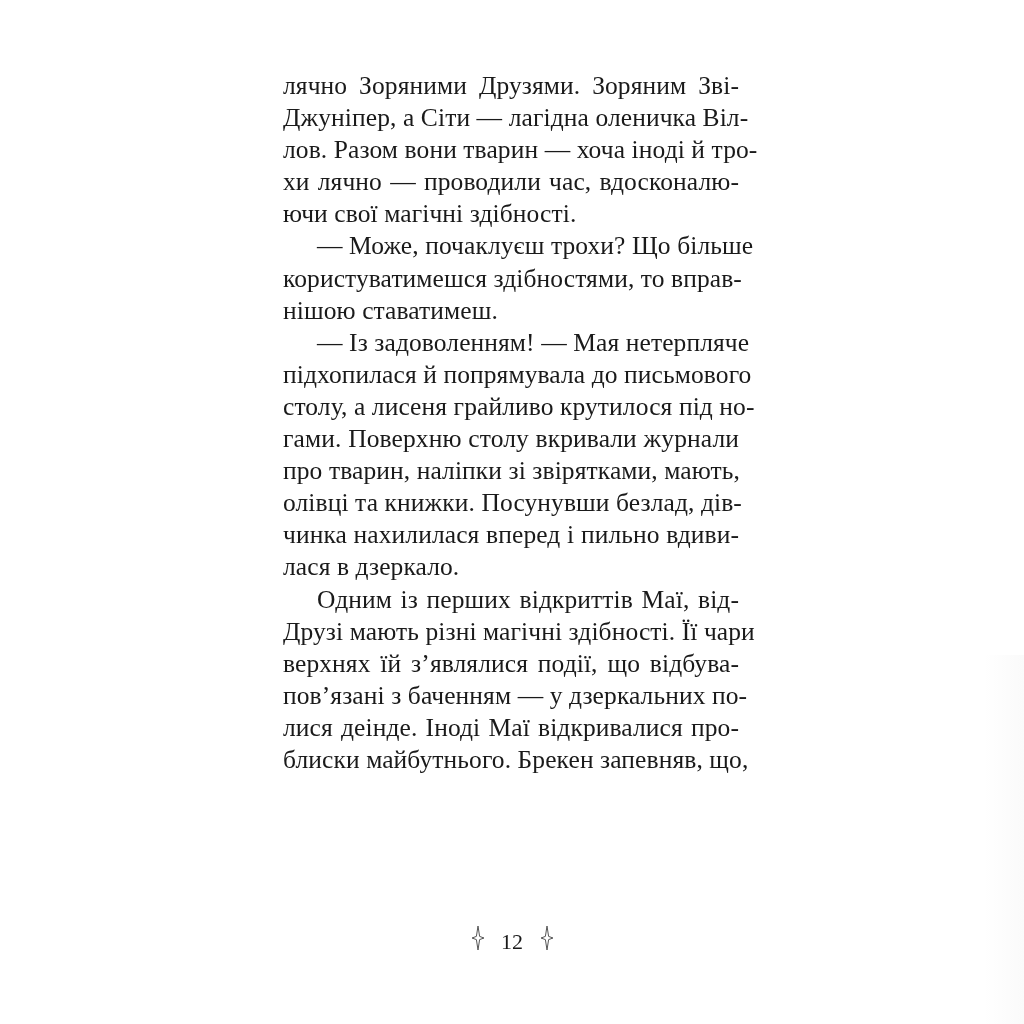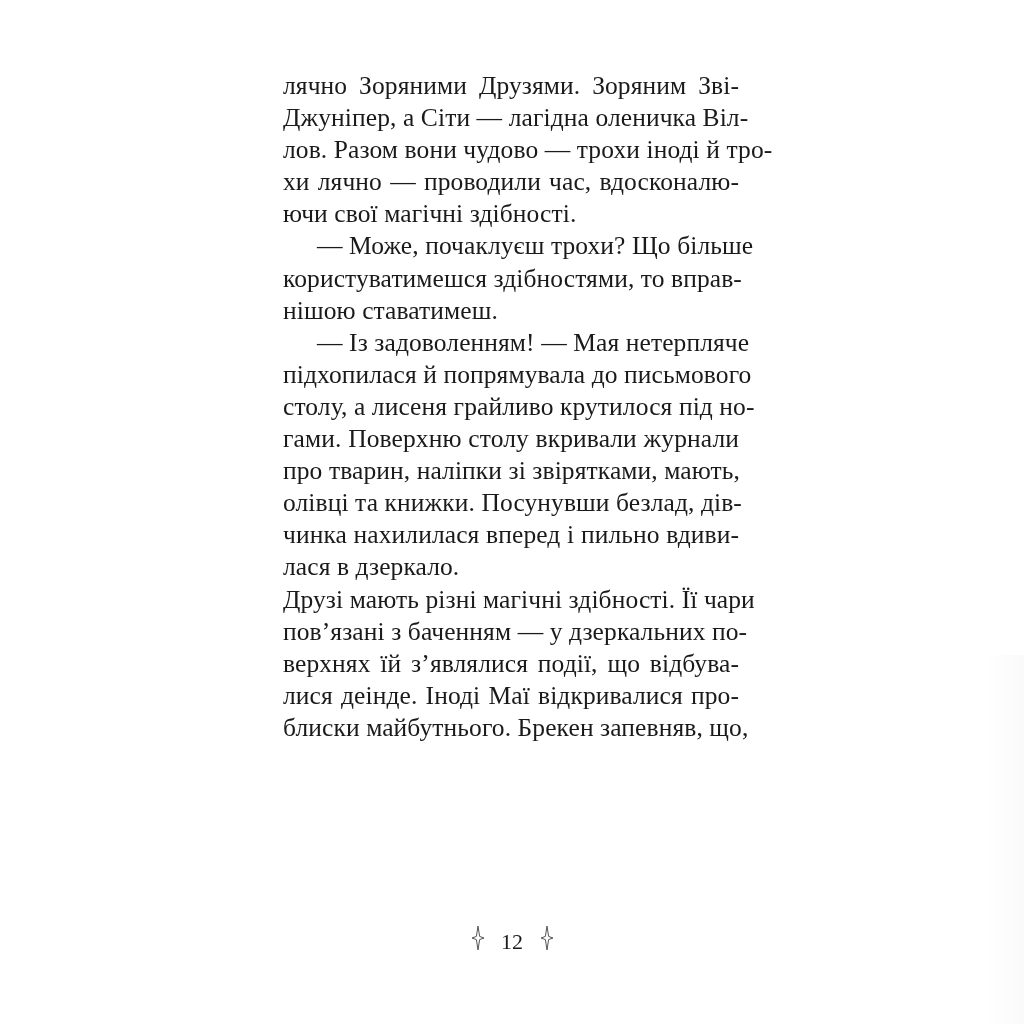--- a/index.html
+++ b/index.html
@@ -31,37 +31,38 @@
   .page-num { vertical-align: middle; }
 </style>
 </head>
 <body>
 
 <div class="edge-shade"></div>
 
 <div class="page-text" id="page-text">
     <span class="line">лячно Зоряними Друзями. Зоряним Зві-</span>
     <span class="line">Джуніпер, а Сіти — лагідна оленичка Віл-</span>
-    <span class="line">лов. Разом вони чудово — трохи іноді й тро-</span>
+    <span class="line">лов. Разом вони тварин — хоча іноді й тро-</span>
     <span class="line">хи лячно — проводили час, вдосконалю-</span>
     <span class="line last">ючи свої магічні здібності.</span>
     <span class="line indent">— Може, почаклуєш трохи? Що більше</span>
     <span class="line">користуватимешся здібностями, то вправ-</span>
     <span class="line last">нішою ставатимеш.</span>
     <span class="line indent">— Із задоволенням! — Мая нетерпляче</span>
     <span class="line">підхопилася й попрямувала до письмового</span>
     <span class="line">столу, а лисеня грайливо крутилося під но-</span>
     <span class="line">гами. Поверхню столу вкривали журнали</span>
     <span class="line">про тварин, наліпки зі звірятками, мають,</span>
     <span class="line">олівці та книжки. Посунувши безлад, дів-</span>
     <span class="line">чинка нахилилася вперед і пильно вдиви-</span>
     <span class="line last">лася в дзеркало.</span>
+    <span class="line indent">Одним із перших відкриттів Маї, від-</span>
     <span class="line">Друзі мають різні магічні здібності. Її чари</span>
+    <span class="line">верхнях їй з’являлися події, що відбува-</span>
     <span class="line">пов’язані з баченням — у дзеркальних по-</span>
-    <span class="line">верхнях їй з’являлися події, що відбува-</span>
     <span class="line">лися деінде. Іноді Маї відкривалися про-</span>
     <span class="line">блиски майбутнього. Брекен запевняв, що,</span>
   </div>
 
 <div class="footer">
   <span class="star">
     <svg width="12" height="24" viewBox="0 0 12 24">
         <path d="M6 0 L7.6 10.4 L12 12 L7.6 13.6 L6 24 L4.4 13.6 L0 12 L4.4 10.4 Z" fill="none" stroke="#555" stroke-width="1"></path>
       </svg>
   </span>

